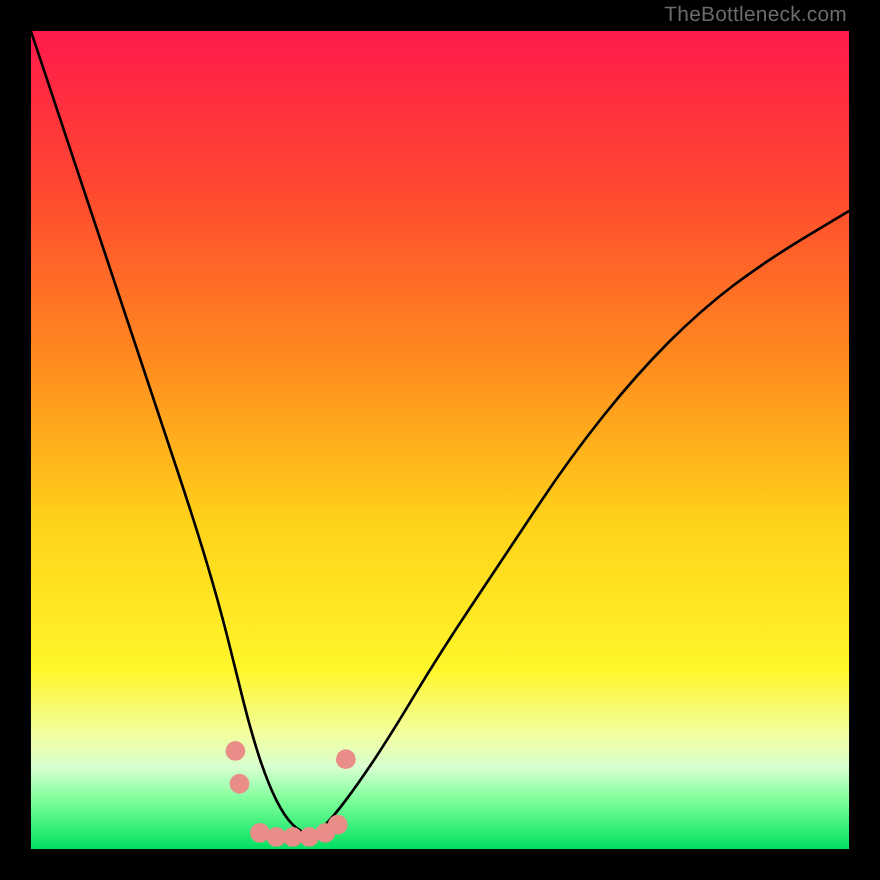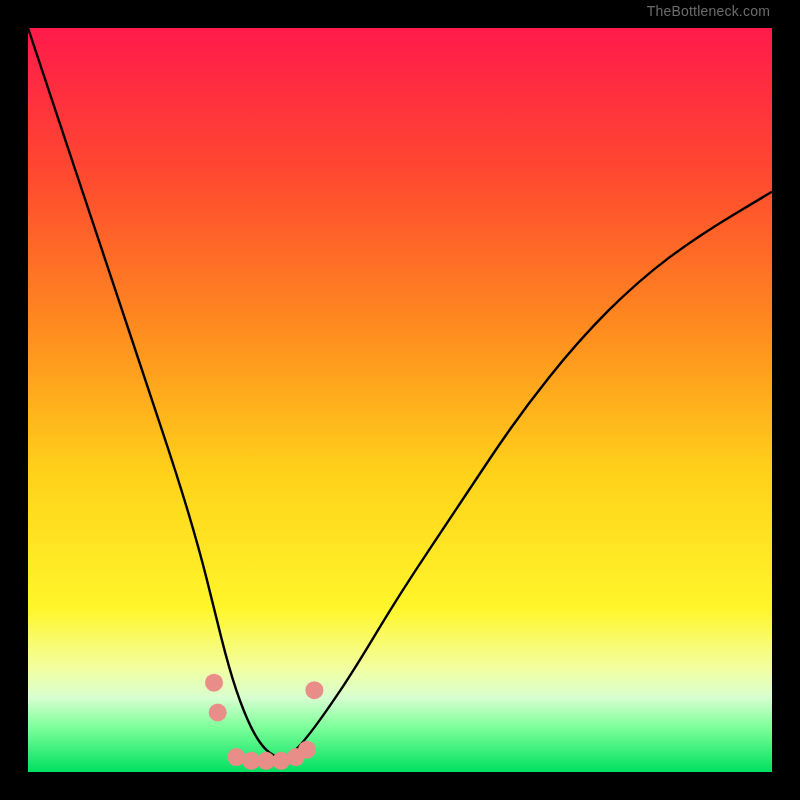--- a/index.html
+++ b/index.html
@@ -24,21 +24,21 @@
     left: 0;
     top: 0;
     width: 744px;
     height: 744px;
   }
   .watermark {
     position: absolute;
     top: 3px;
     right: 30px;
     color: #6b6b6b;
-    font-size: 14px;
+    font-size: 19px;
     font-weight: 500;
     letter-spacing: 0.2px;
   }
   svg {
     display: block;
   }
 </style>
 </head>
 <body>
 

